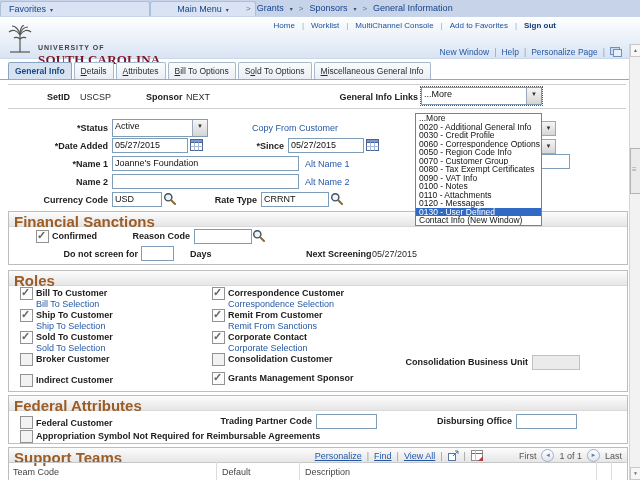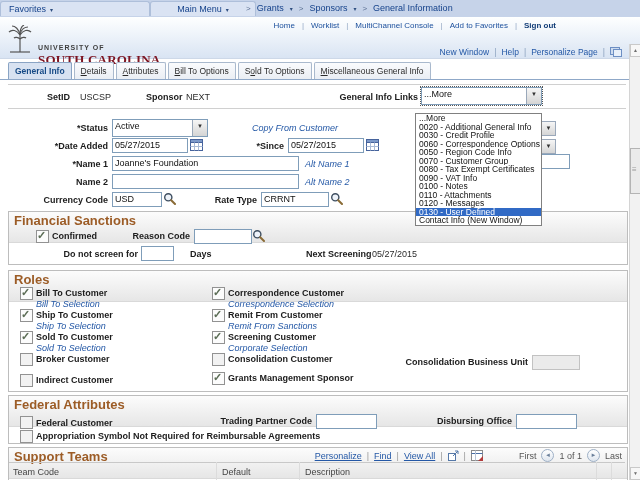--- a/index.html
+++ b/index.html
@@ -2,21 +2,21 @@
 <html><head>
 <meta charset="utf-8">
 <style>
   html,body{margin:0;padding:0;background:#fff;}
   #screen{position:relative;width:640px;height:480px;background:#ffffff;
     font-family:"Liberation Sans",sans-serif;font-size:9px;color:#222;overflow:hidden;}
   .abs{position:absolute;}
   .lbl{position:absolute;font-weight:bold;color:#1c1c1c;white-space:nowrap;}
   .rlbl{position:absolute;font-weight:bold;color:#1c1c1c;white-space:nowrap;text-align:right;}
   .val{position:absolute;color:#2b2b2b;white-space:nowrap;}
-  .link{position:absolute;color:#2458a6;white-space:nowrap;cursor:pointer;font-style:italic;}
+  .link{position:absolute;color:#2458a6;white-space:nowrap;cursor:pointer;}
   .ilink{color:#2458a6;white-space:nowrap;cursor:pointer;text-decoration:underline;}
   .input{position:absolute;background:#fff;border:1px solid #7f9db9;font-size:9px;line-height:12px;
     padding:0 2px;white-space:nowrap;overflow:hidden;color:#111;}
   .input.dis{background:#ebebeb;border-color:#c2c2c2;}
   .selectbox{position:absolute;background:#fff;border:1px solid #7f9db9;display:flex;align-items:stretch;}
   .selectbox .txt{flex:1;padding:1px 2px;overflow:hidden;white-space:nowrap;color:#111;}
   .selectbox .arr{width:14px;background:linear-gradient(#f6f6f6,#d5d5d5);border-left:1px solid #9aa8ba;
     color:#333;font-size:6px;text-align:center;line-height:13px;}
   .selectbox.focus{outline:1px dotted #555;}
   .arrbox{position:absolute;width:13px;height:13px;background:linear-gradient(#f6f6f6,#d5d5d5);
@@ -53,21 +53,21 @@
   
   .tabs{position:absolute;left:8px;top:62px;display:flex;gap:2px;}
   .tab{border:1px solid #a9b9cd;border-bottom:none;background:linear-gradient(#fafbfd,#e9edf3);
     padding:3px 6px 3px;color:#2b2b2b;border-radius:2px 2px 0 0;white-space:nowrap;font-size:8.5px;height:11px;}
   .tab.active{background:#d8e2f1;border-color:#8aa4c4;color:#164a86;font-weight:bold;}
   .tabline{position:absolute;left:0;top:79px;width:629px;height:1px;background:#8fa8c8;}
 
   
   .groupbox{position:absolute;left:8px;width:618px;border:1px solid #bdbdbd;background:transparent;}
   .gb-head{position:absolute;left:0;top:0;right:0;height:13px;background:linear-gradient(#fcfcfc,#e6e6e6);
-    border-bottom:1px solid #d9d9d9;color:#9c5c26;font-weight:bold;font-size:13px;padding:1px 0 16px 5px;}
+    border-bottom:1px solid #d9d9d9;color:#9c5c26;font-weight:bold;font-size:15px;padding:1px 0 0 5px;}
 
   
   .ddlist{position:absolute;left:415px;top:113px;width:125px;height:111px;background:#fff;
     border:1px solid #808080;display:flex;flex-direction:column;z-index:5;font-size:8.5px;}
   .ddlist .opt{flex:1;padding-left:3px;line-height:8.6px;white-space:nowrap;overflow:hidden;color:#111;}
   .ddlist .opt.sel{background:#316ac5;color:#fff;}
 
   
   .st-toolbar{position:absolute;right:18px;top:449px;display:flex;gap:5px;align-items:center;font-size:9px;}
   .st-toolbar .sep{color:#999;}
@@ -275,21 +275,21 @@
   <span class="cb" style="left:20px;top:374px;"></span>
   <div class="lbl" style="left:36px;top:375px;">Indirect Customer</div>
 
   <span class="cb on" style="left:212px;top:287px;"></span>
   <div class="lbl" style="left:228px;top:288px;">Correspondence Customer</div>
   <div class="link" style="left:228px;top:299px;">Correspondence Selection</div>
   <span class="cb on" style="left:212px;top:309px;"></span>
   <div class="lbl" style="left:228px;top:310px;">Remit From Customer</div>
   <div class="link" style="left:228px;top:321px;">Remit From Sanctions</div>
   <span class="cb on" style="left:212px;top:331px;"></span>
-  <div class="lbl" style="left:228px;top:332px;">Screening Customer</div>
+  <div class="lbl" style="left:228px;top:332px;">Corporate Contact</div>
   <div class="link" style="left:228px;top:343px;">Corporate Selection</div>
   <span class="cb" style="left:212px;top:353px;"></span>
   <div class="lbl" style="left:228px;top:354px;">Consolidation Customer</div>
   <span class="cb on" style="left:212px;top:372px;"></span>
   <div class="lbl" style="left:228px;top:373px;">Grants Management Sponsor</div>
   <div class="rlbl" style="left:400px;top:357px;width:128px;">Consolidation Business Unit</div>
   <div class="input dis" style="left:532px;top:355px;width:42px;height:13px;"></div>
 
   <div class="groupbox" style="top:395px;height:47px;">
     <div class="gb-head"><span>Federal Attributes</span></div>

